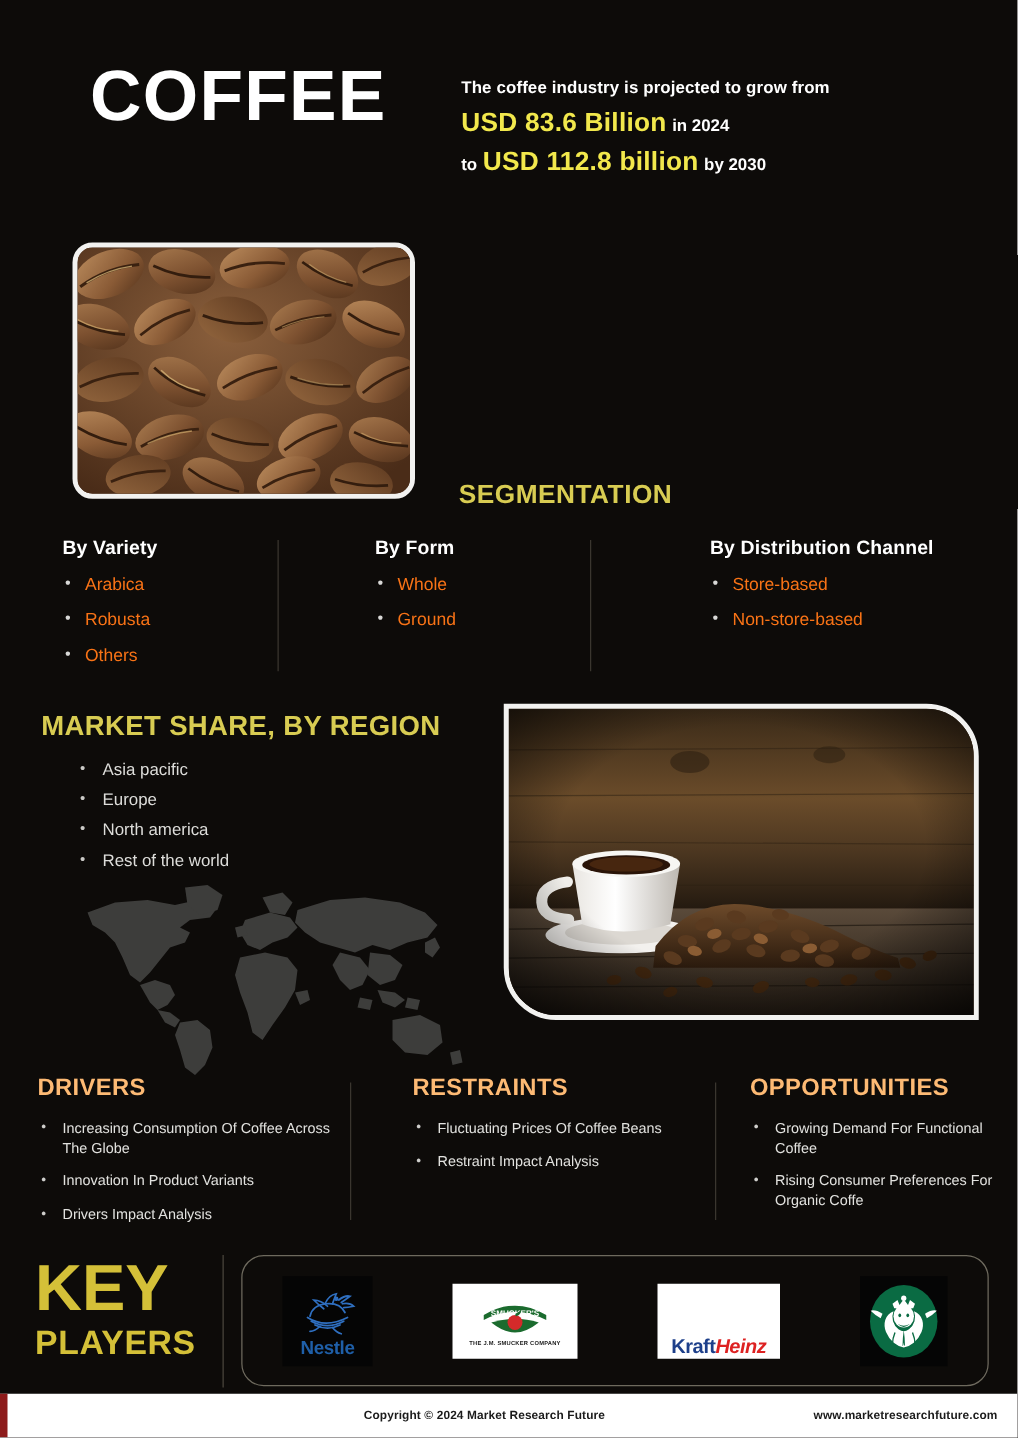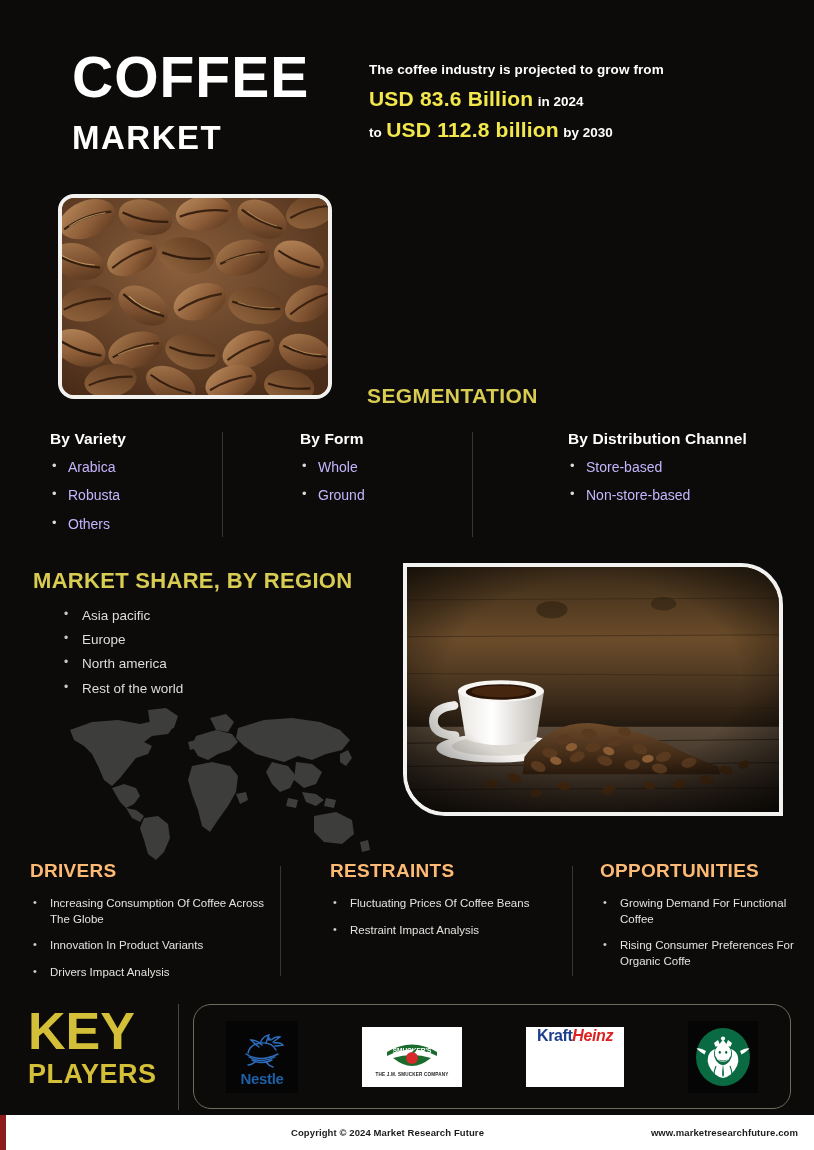--- a/index.html
+++ b/index.html
@@ -66,21 +66,21 @@
   .seg-row { position:absolute; left:0; top:430px; width:814px; height:115px; }
   .seg-col { position:absolute; top:0; }
   .seg-col.c1 { left:50px; width:170px; }
   .seg-col.c2 { left:300px; width:160px; }
   .seg-col.c3 { left:568px; width:230px; }
   .seg-head {
     font-size:15.5px; font-weight:bold; color:#ffffff; letter-spacing:0.1px;
     margin-bottom:12px;
   }
   .seg-li {
-    font-size:14px; color:#c4b5fd; margin-bottom:13px;
+    font-size:14px; color:#f97316; margin-bottom:13px;
     padding-left:18px; position:relative; line-height:1.1;
   }
   .seg-li::before {
     content:"\2022"; position:absolute; left:2px; top:-1px;
     color:#d8d8d6; font-size:13px;
   }
   .seg-divider {
     position:absolute; top:432px; width:1px; height:105px;
     background:#3a362f;
   }
@@ -170,21 +170,21 @@
   .logo-nestle {
     width:72px; height:72px; background:#050505;
     display:flex; flex-direction:column; align-items:center; justify-content:center;
   }
   .logo-smuckers {
     width:100px; height:60px; background:#ffffff;
     display:flex; flex-direction:column; align-items:center; justify-content:center;
   }
   .logo-kraft {
     width:98px; height:60px; background:#ffffff;
-    display:flex; align-items:flex-start; justify-content:center;
+    display:flex; align-items:flex-end; justify-content:center;
   }
   .logo-sbux {
     width:70px; height:72px; background:#050505;
     display:flex; align-items:center; justify-content:center;
   }
 
   .kraft-text { font-size:16px; font-weight:bold; letter-spacing:-0.4px; white-space:nowrap;}
   .kraft-text .k { color:#1d3f8a; }
   .kraft-text .h { color:#dd2222; font-style:italic; }
   .smuck-sub { font-size:4.6px; font-weight:bold; color:#1a1a1a; letter-spacing:0.2px; margin-top:2px;}
@@ -217,21 +217,20 @@
     position:absolute; left:0; top:0; width:6px; height:35px; background:#8d1b1b;
   }
 </style>
 </head>
 <body>
 
 <div id="poster">
 
   <div class="title-block">
     <div class="title-main">COFFEE</div>
-    <div class="title-sub">MARKET</div>
   </div>
 
   <div class="intro">
     <div class="intro-line1">The coffee industry is projected to grow from</div>
     <div class="intro-line2">
       <span class="money">USD 83.6 Billion</span>
       <span class="money-sm">in 2024</span>
     </div>
     <div class="intro-line3">
       <span class="money-sm">to</span>

